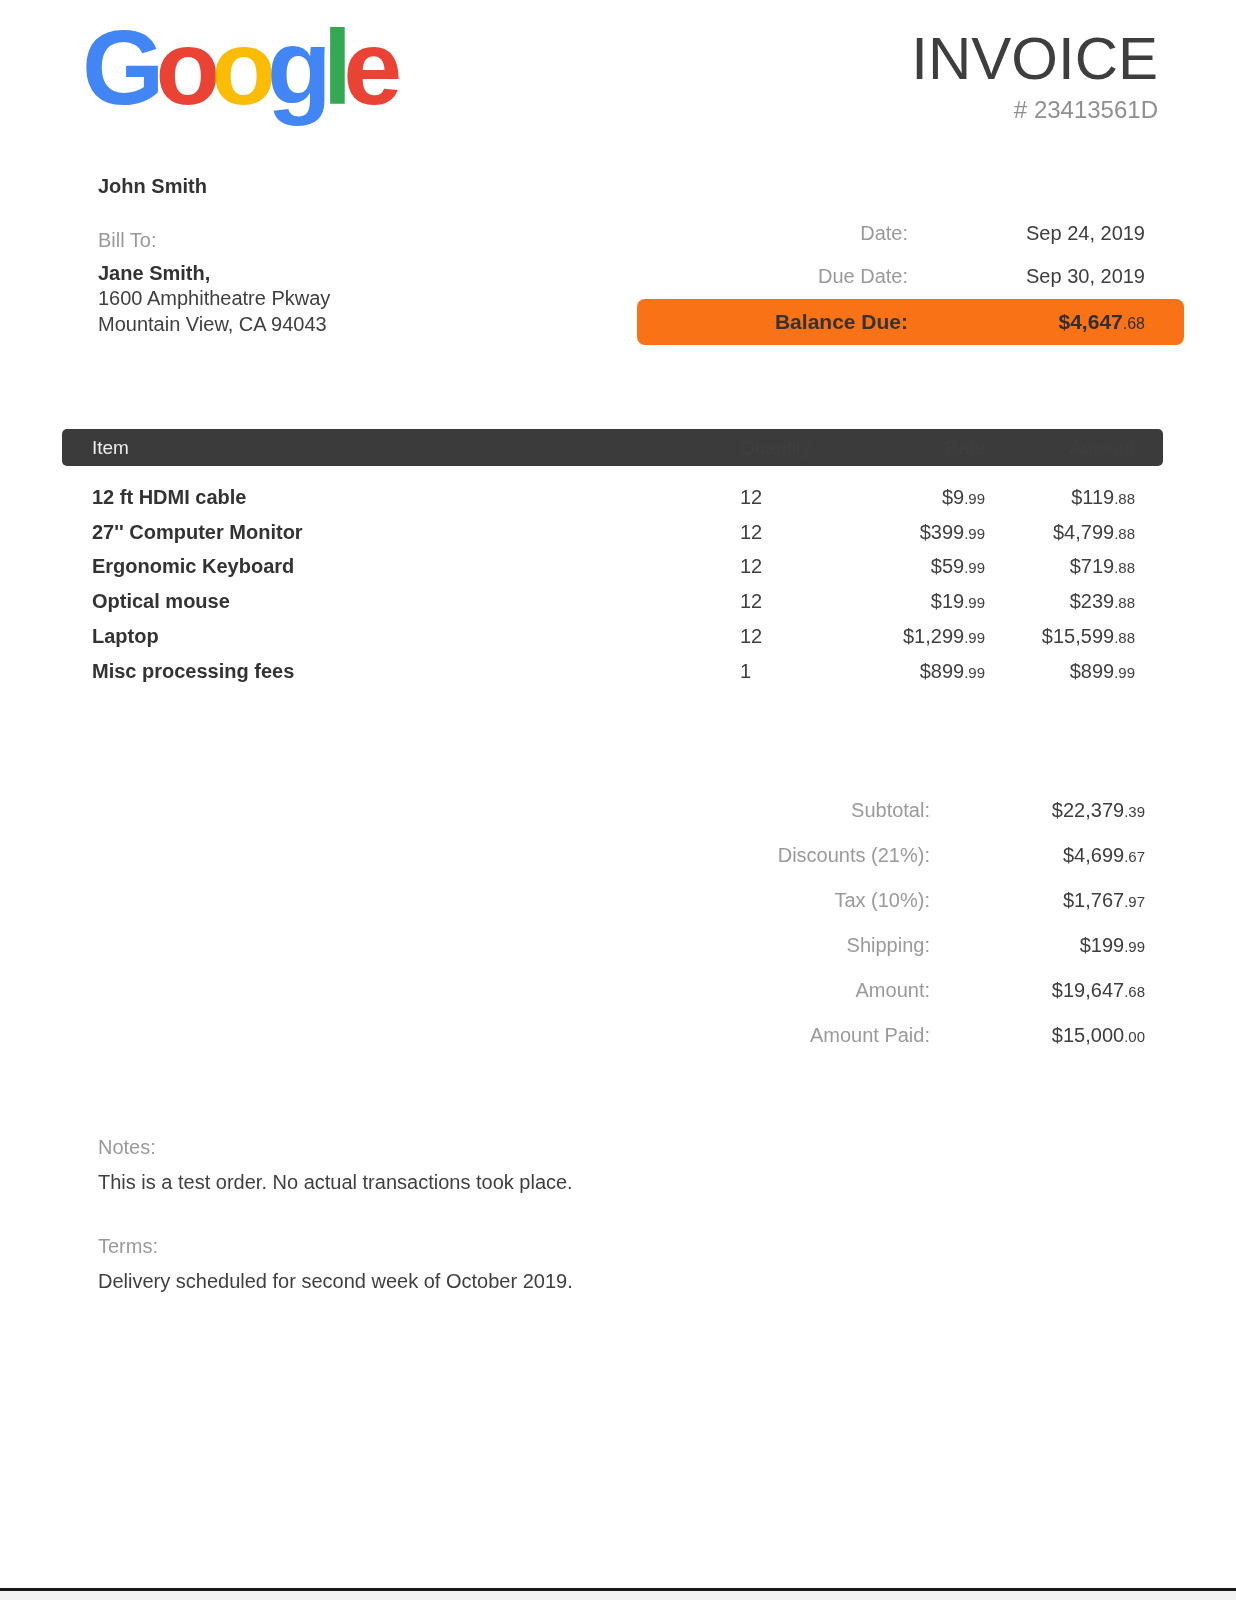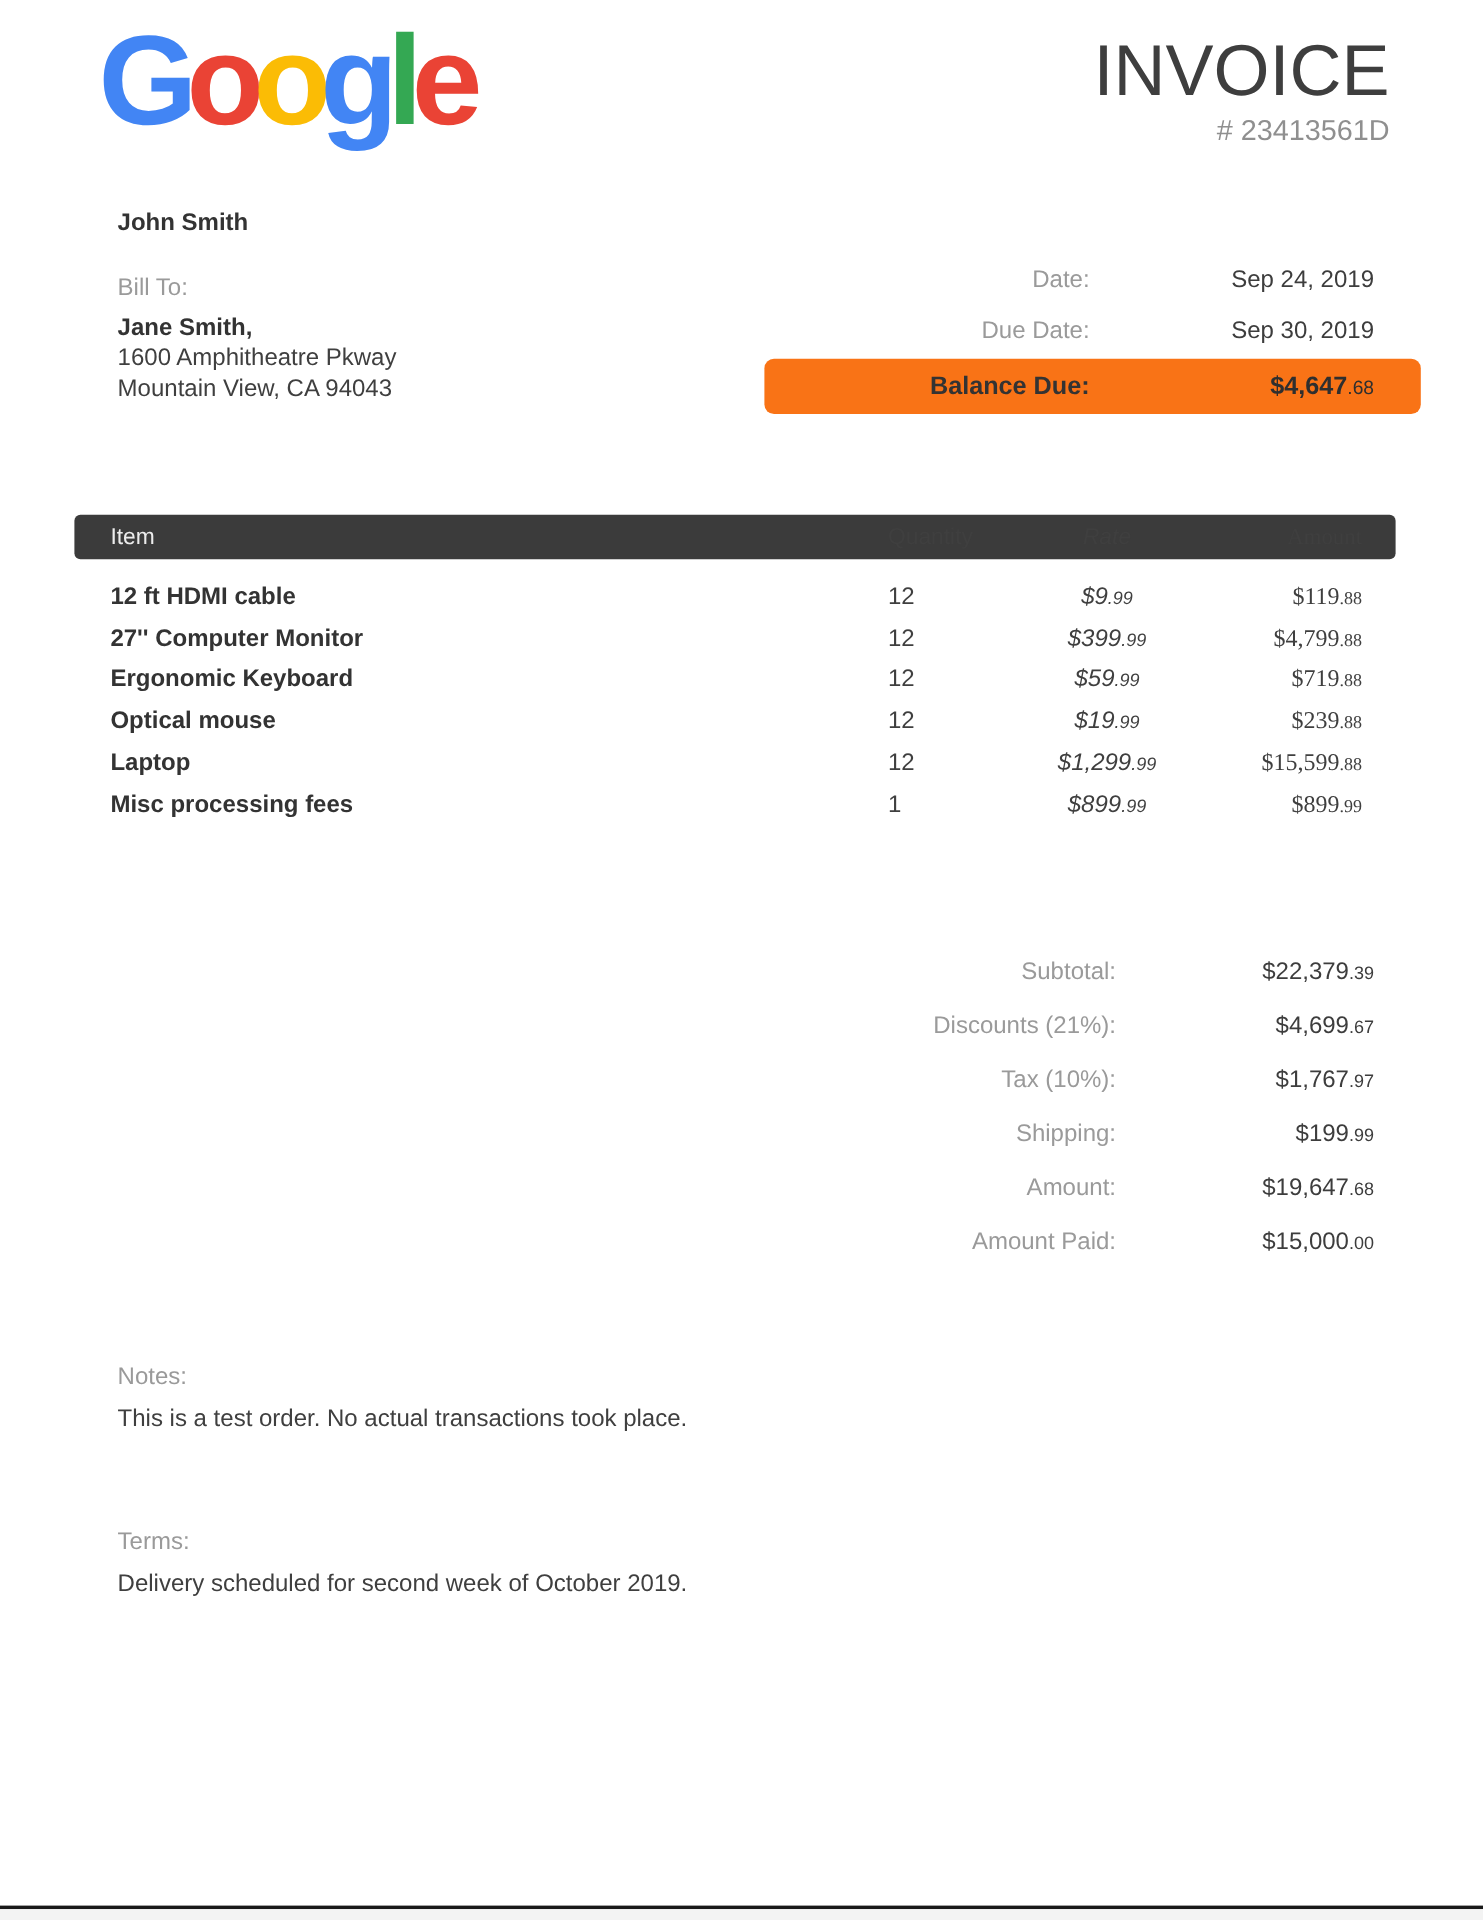--- a/index.html
+++ b/index.html
@@ -41,32 +41,32 @@
     width:1043px;font-size:19px;
   }
   .trows{margin-top:14px;}
   .trow{
     display:grid;grid-template-columns:648px 120px 125px 150px;
     height:34.8px;align-items:center;padding:0 28px 0 30px;font-size:20px;
   }
   .c-item{text-align:left;}
   .trow .c-item{font-weight:bold;color:#333;}
   .c-qty{text-align:left;color:#3f3f3f;}
-  .c-rate{text-align:center;color:#3f3f3f;font-style:italic;}
-  .c-amount{text-align:right;color:#3f3f3f;font-family:Liberation Serif, serif;}
+  .c-rate{text-align:right;color:#3f3f3f;}
+  .c-amount{text-align:right;color:#3f3f3f;}
   
   .summary{position:absolute;left:637px;top:788px;width:508px;font-size:20px;}
   .sum-row{display:grid;grid-template-columns:1fr 215px;height:45px;align-items:center;}
   .sum-label{text-align:right;color:#9a9a9a;}
   .sum-value{text-align:right;color:#3d3d3d;}
   
   .cents{font-size:15px;}
   
   .notes{position:absolute;left:98px;top:1134px;font-size:20px;line-height:26px;}
-  .terms{position:absolute;left:98px;top:1272px;font-size:20px;line-height:26px;}
+  .terms{position:absolute;left:98px;top:1233px;font-size:20px;line-height:26px;}
   .notes .label,.terms .label{color:#9a9a9a;margin-bottom:9px;}
   .notes .text,.terms .text{color:#3f3f3f;}
   
   .bottom-rule{position:absolute;left:0;top:1588px;width:1236px;height:3px;background:#191919;}
   .bottom-strip{position:absolute;left:0;top:1591px;width:1236px;height:9px;background:#f3f3f3;}
 </style>
 </head>
 <body>
 
 <div class="page">

